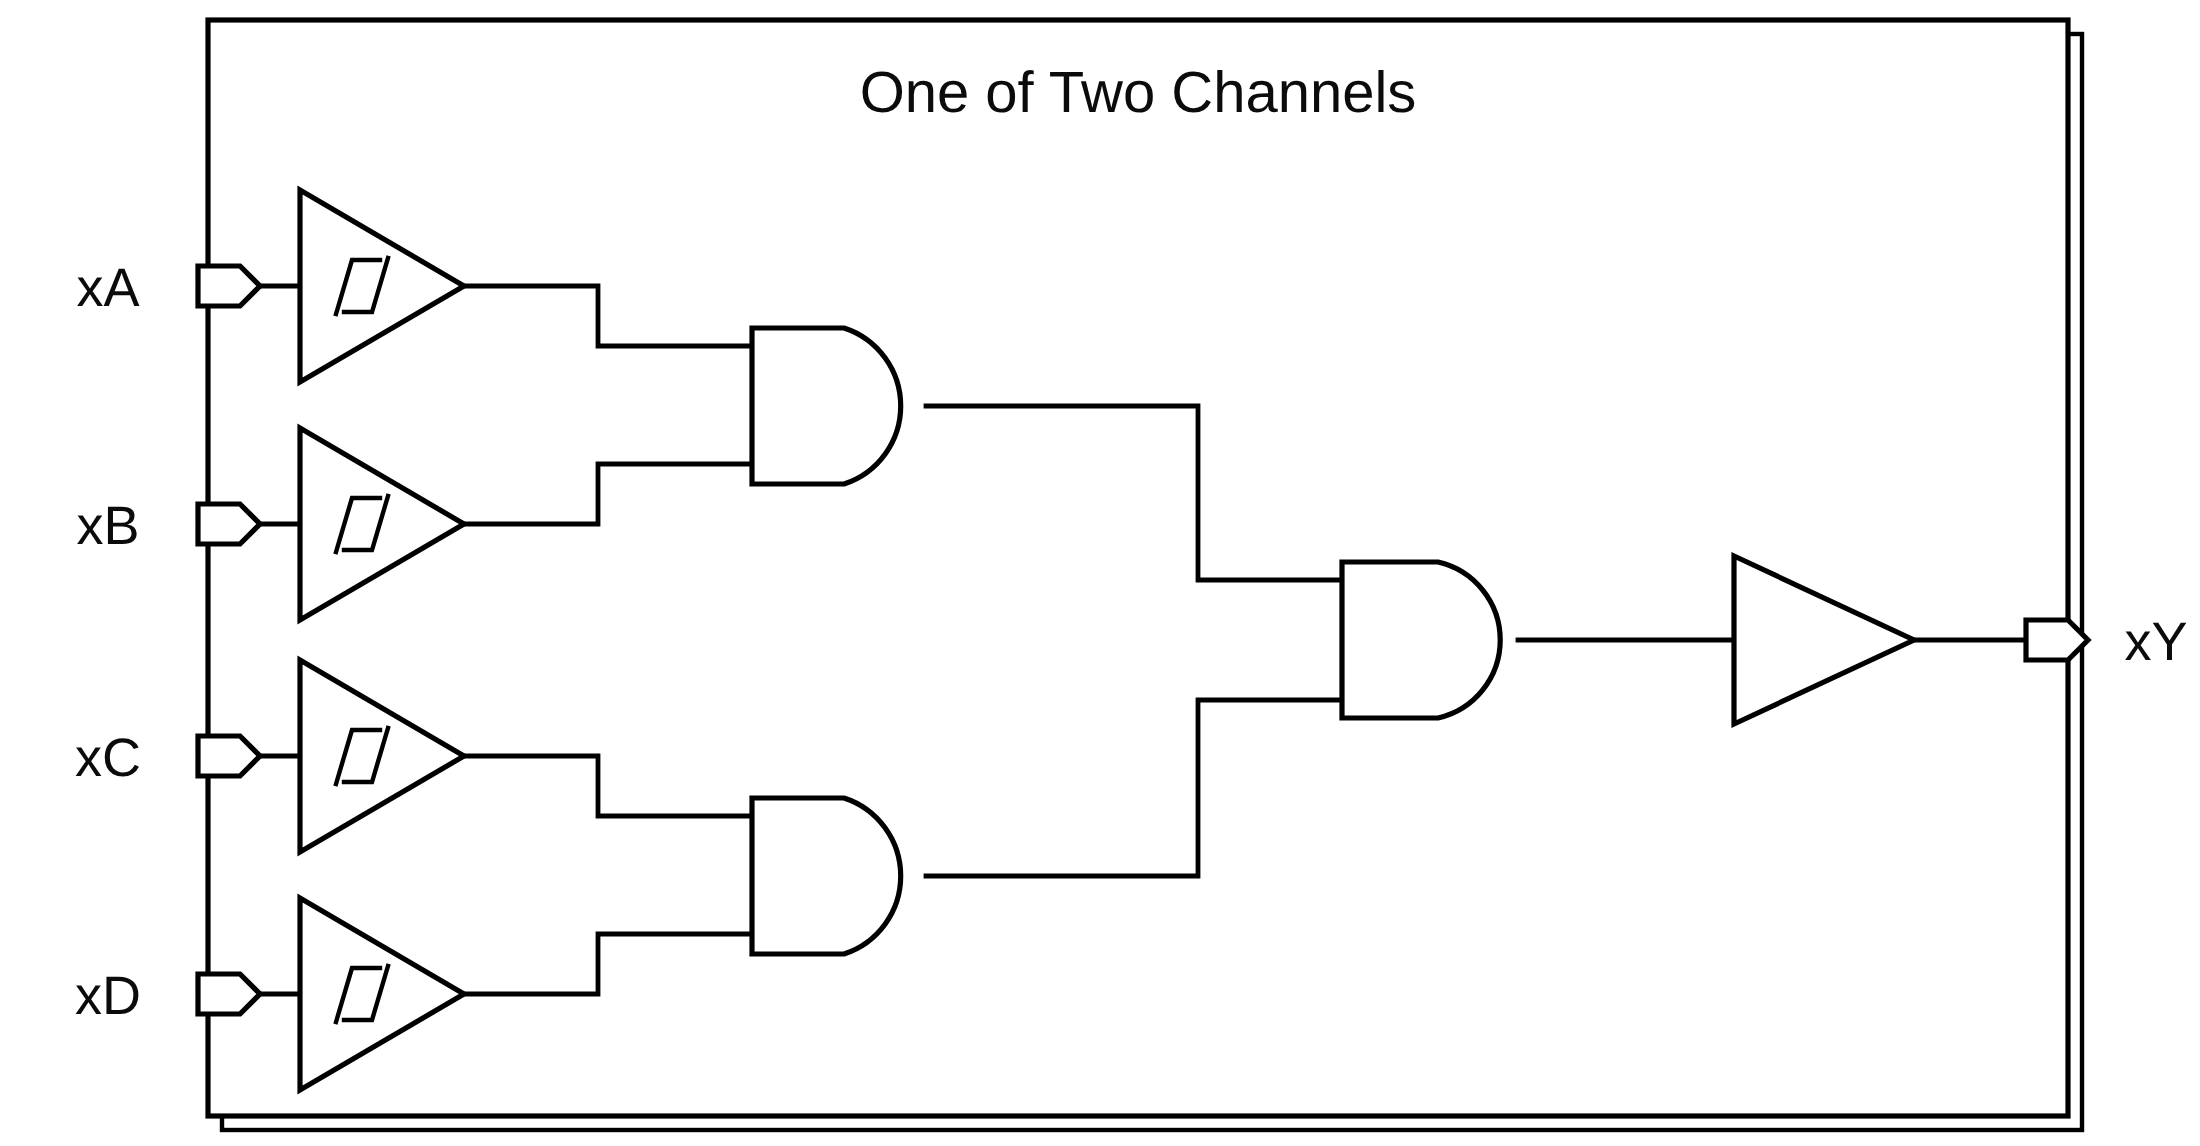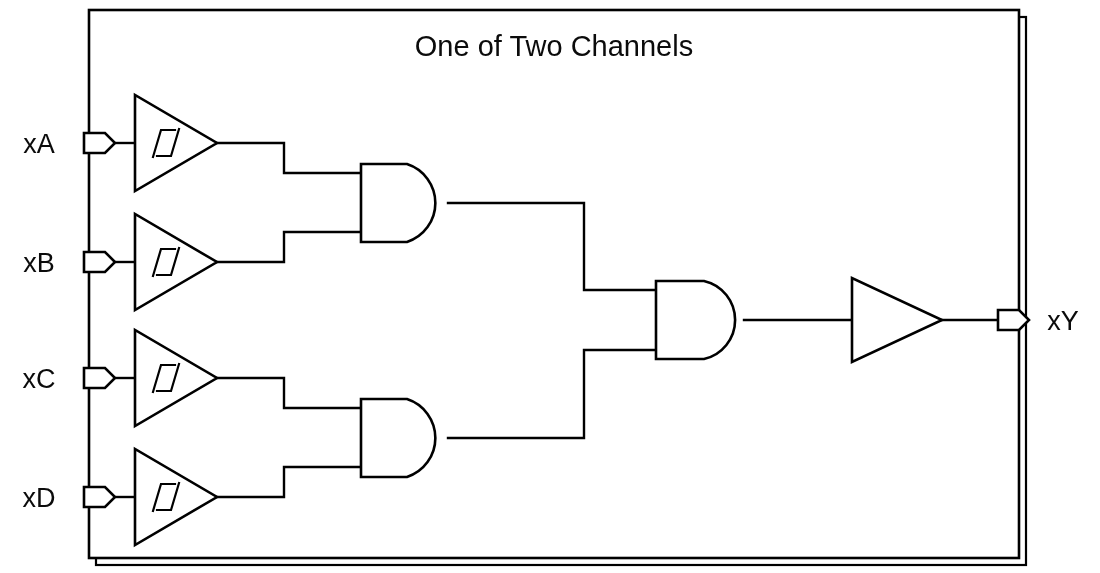--- a/index.html
+++ b/index.html
@@ -3,21 +3,21 @@
 <meta charset="utf-8">
 <style>
   html,body{margin:0;padding:0;}
   body{
     width:1100px;height:573px;
     background:#ffffff;
     font-family:"Liberation Sans", sans-serif;
     overflow:hidden;
     position:relative;
   }
-  #stage{position:absolute;left:1px;top:0;width:1080px;height:573px;}
+  #stage{position:absolute;left:16px;top:0;width:1080px;height:573px;}
   svg.diagram{display:block;width:1100px;height:573px;}
   .stroke-thin{fill:none;stroke:#000000;stroke-width:2.2;stroke-linecap:square;stroke-linejoin:miter;}
   .shape{fill:#ffffff;stroke:#000000;stroke-width:2.6;stroke-linejoin:miter;}
   .wire{fill:none;stroke:#000000;stroke-width:2.4;stroke-linecap:square;stroke-linejoin:miter;}
   .pin{fill:#ffffff;stroke:#000000;stroke-width:2.6;stroke-linejoin:miter;}
   .lbl{font-family:"Liberation Sans", sans-serif;font-size:27px;fill:#0b0b0b;}
   .title-txt{font-family:"Liberation Sans", sans-serif;font-size:29px;fill:#0b0b0b;}
 </style>
 </head>
 <body>

